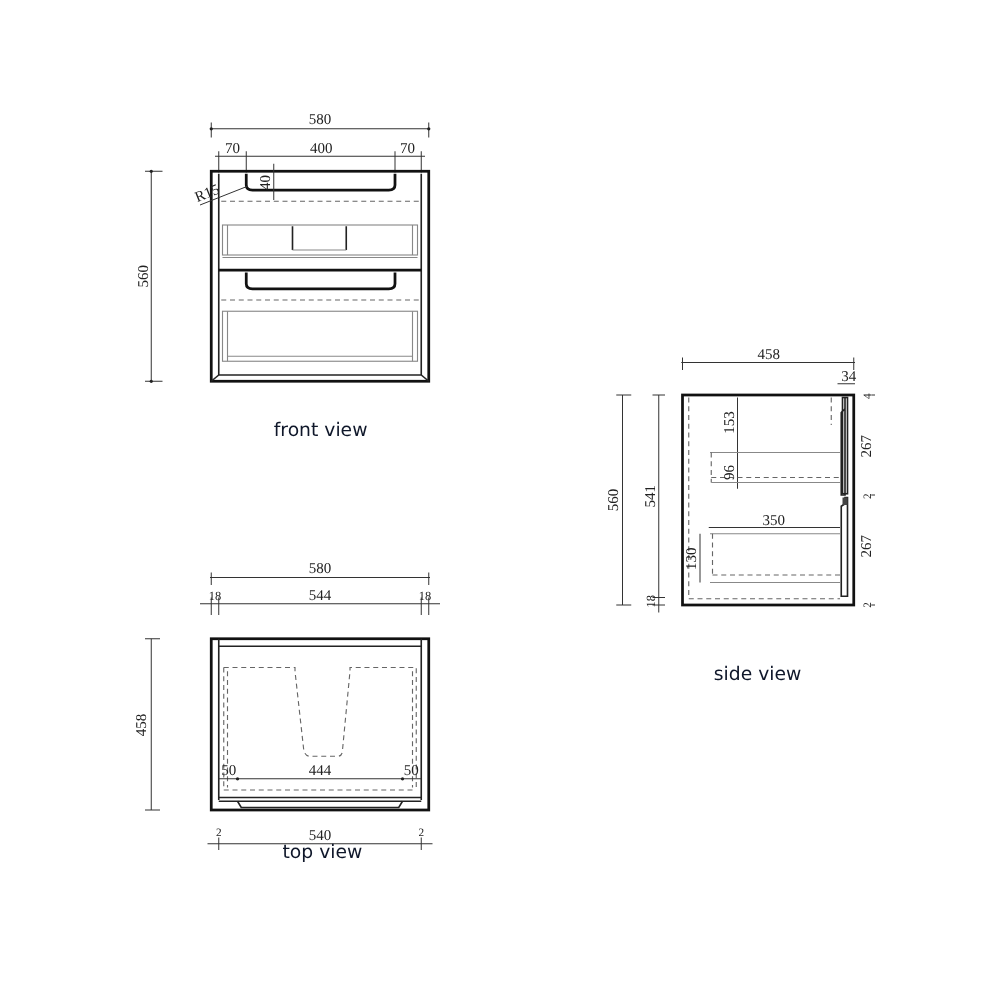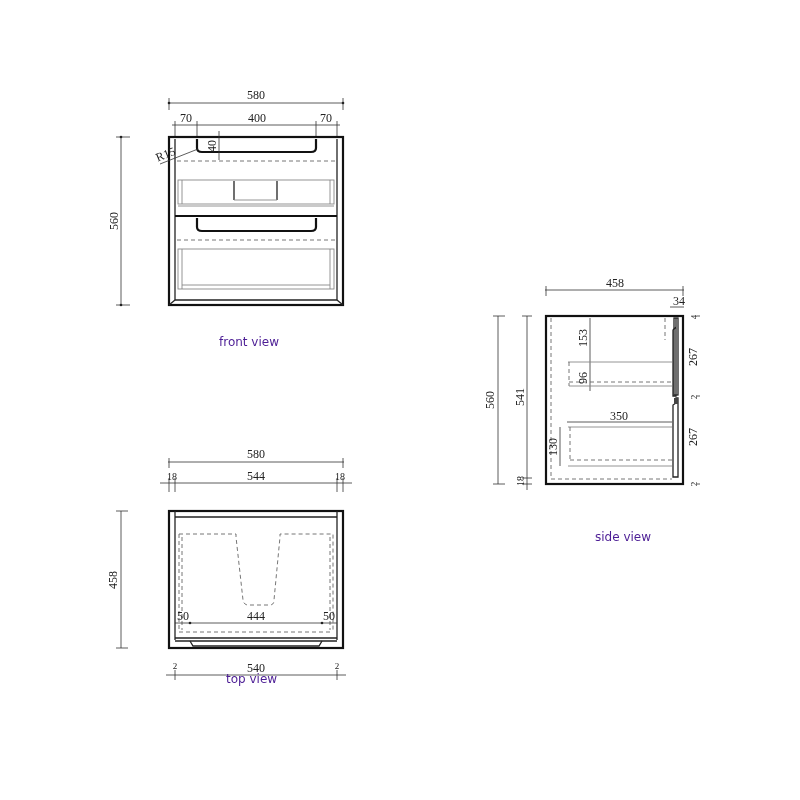--- a/index.html
+++ b/index.html
@@ -1,19 +1,19 @@
 <!DOCTYPE html>
 <html><head>
 <meta charset="utf-8">
 <style>
   html, body { margin: 0; padding: 0; background: #ffffff; }
   #canvas { position: relative; width: 700px; height: 800px; background: #ffffff; overflow: hidden; }
   svg { position: absolute; left: 0; top: 0; }
   .dimtxt { font-family: "Liberation Serif", serif; font-size: 12px; fill: #222; }
-  .label { position: absolute; font-family: "DejaVu Sans", sans-serif; font-size: 12px; color: #4c1d95; white-space: nowrap; }
+  .label { position: absolute; font-family: "DejaVu Sans", sans-serif; font-size: 15px; color: #0f172a; white-space: nowrap; }
   .thin { stroke: #333; stroke-width: 0.8; fill: none; }
   .thick { stroke: #111; stroke-width: 2.2; fill: none; }
   .med { stroke: #222; stroke-width: 1.3; fill: none; }
   .dash { stroke: #666; stroke-width: 0.9; fill: none; stroke-dasharray: 4 3; }
   .light { stroke: #888; stroke-width: 0.9; fill: none; }
 </style>
 </head>
 <body>
 
 <div id="canvas">
@@ -195,15 +195,15 @@
     <line class="thin" x1="166" y1="675" x2="346" y2="675"></line>
     <line class="thin" x1="175" y1="670" x2="175" y2="680"></line>
     <line class="thin" x1="337" y1="670" x2="337" y2="680"></line>
     <text class="dimtxt" x="175" y="669" text-anchor="middle" style="font-size:9px">2</text>
     <text class="dimtxt" x="256" y="672" text-anchor="middle">540</text>
     <text class="dimtxt" x="337" y="669" text-anchor="middle" style="font-size:9px">2</text>
   </g>
 </svg>
 
   <div class="label" style="left:219px; top:335px;">front view</div>
-  <div class="label" style="left:595px; top:530px;">side view</div>
+  <div class="label" style="left:571px; top:530px;">side view</div>
   <div class="label" style="left:226px; top:672px;">top view</div>
 </div>
 
 </body></html>

